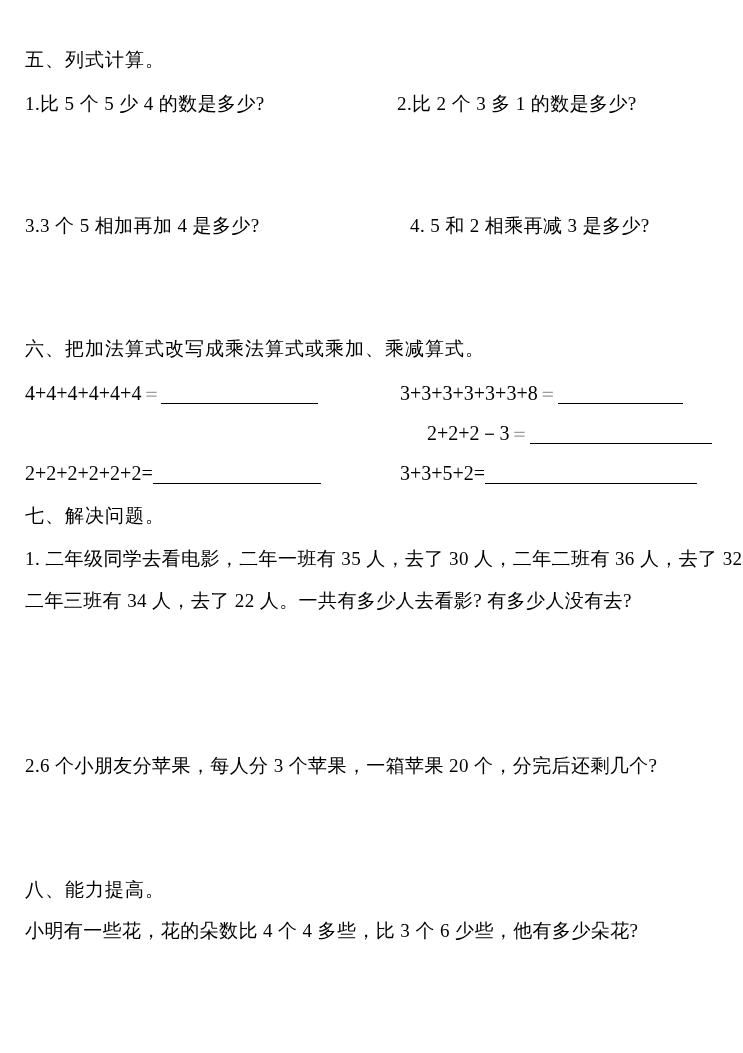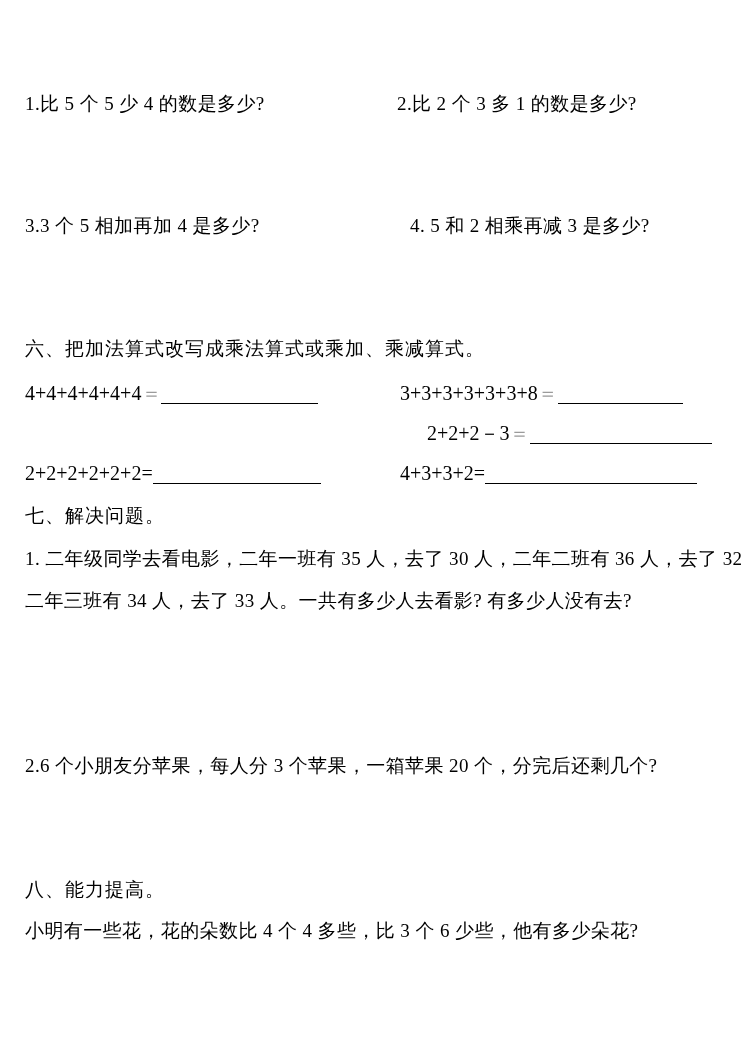--- a/index.html
+++ b/index.html
@@ -48,20 +48,21 @@
   #s7-p1b   {top:589px;}
   #s7-p2    {top:754px;}
   #s8-title {top:878px;}
   #s8-q     {top:919px;}
 </style>
 </head>
 <body>
 
 <div class="page">
 
+  <div class="line heading" id="s5-title">五、列式计算。</div>
   <div class="line" id="s5-q1">1.比 5 个 5 少 4 的数是多少?</div>
   <div class="line" id="s5-q2">2.比 2 个 3 多 1 的数是多少?</div>
   <div class="line" id="s5-q3">3.3 个 5 相加再加 4 是多少?</div>
   <div class="line" id="s5-q4">4. 5 和 2 相乘再减 3 是多少?</div>
 
   <div class="line heading" id="s6-title">六、把加法算式改写成乘法算式或乘加、乘减算式。</div>
 
   <div class="line eq-row" id="eq-l1">
     <span class="expr">4+4+4+4+4+4</span><span class="eqsign fw-gray">＝</span><span class="blank" style="width:157px"></span>
   </div>
@@ -70,24 +71,24 @@
   </div>
 
   <div class="line eq-row" id="eq-r2">
     <span class="expr">2+2+2－3</span><span class="eqsign fw-gray">＝</span><span class="blank" style="width:182px"></span>
   </div>
 
   <div class="line eq-row" id="eq-l3">
     <span class="expr">2+2+2+2+2+2</span><span class="eqsign">=</span><span class="blank" style="width:168px"></span>
   </div>
   <div class="line eq-row" id="eq-r3">
-    <span class="expr">4+3+3+2</span><span class="eqsign">=</span><span class="blank" style="width:212px"></span>
+    <span class="expr">3+3+5+2</span><span class="eqsign">=</span><span class="blank" style="width:212px"></span>
   </div>
 
   <div class="line heading" id="s7-title">七、解决问题。</div>
   <div class="line" id="s7-p1a">1. 二年级同学去看电影，二年一班有 35 人，去了 30 人，二年二班有 36 人，去了 32 人，</div>
-  <div class="line" id="s7-p1b">二年三班有 34 人，去了 33 人。一共有多少人去看影? 有多少人没有去?</div>
+  <div class="line" id="s7-p1b">二年三班有 34 人，去了 22 人。一共有多少人去看影? 有多少人没有去?</div>
   <div class="line" id="s7-p2">2.6 个小朋友分苹果，每人分 3 个苹果，一箱苹果 20 个，分完后还剩几个?</div>
 
   <div class="line heading" id="s8-title">八、能力提高。</div>
   <div class="line" id="s8-q">小明有一些花，花的朵数比 4 个 4 多些，比 3 个 6 少些，他有多少朵花?</div>
 
 </div>
 
 </body></html>

